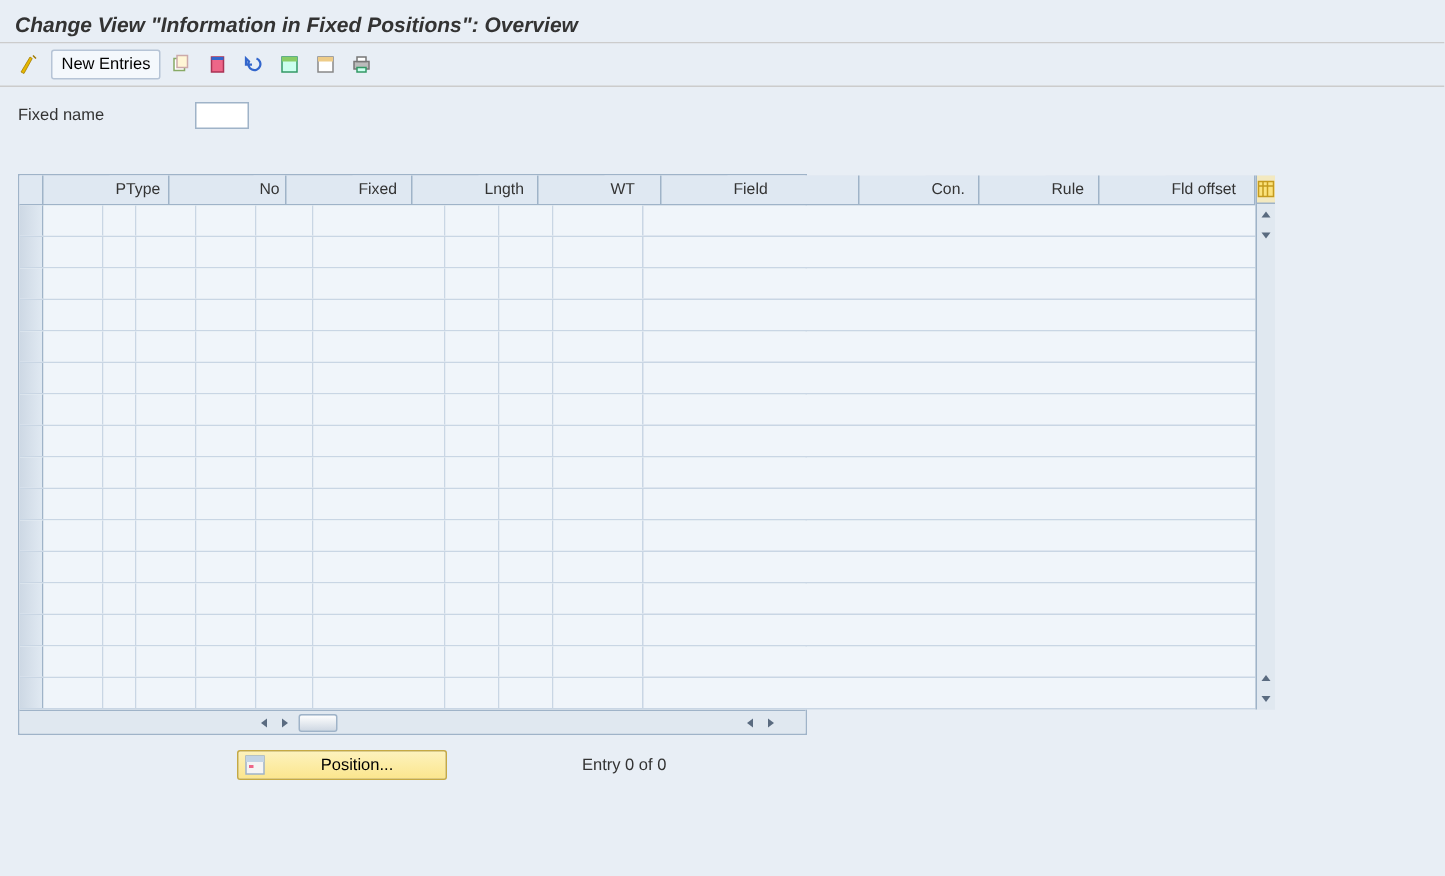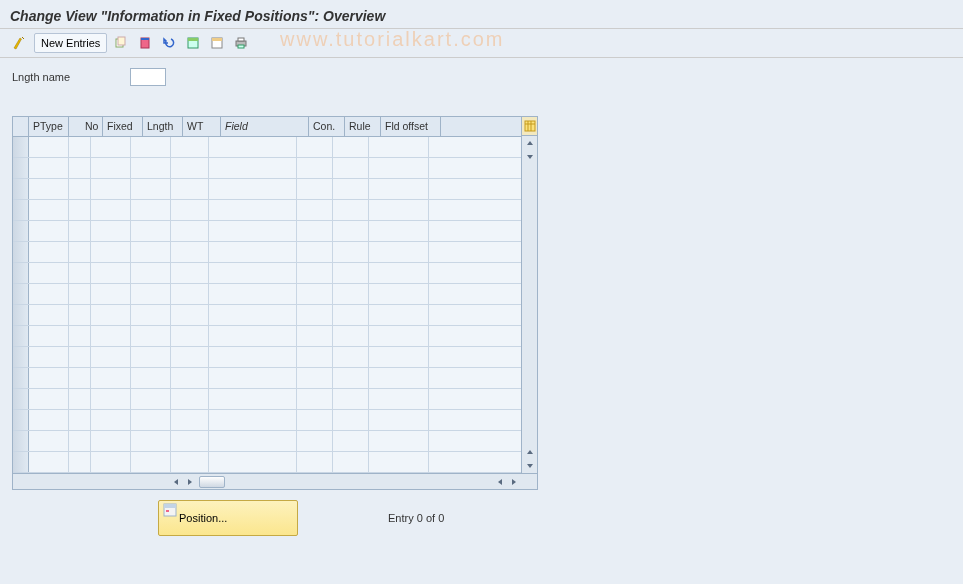--- a/index.html
+++ b/index.html
@@ -90,20 +90,21 @@
     .table-inner {
       display: flex;
     }
     .table-left {
       flex: 1;
     }
     .table-header-row {
       display: flex;
       background: #dfe8f2;
       border-bottom: 1px solid #9fb3c8;
+      gap: 44px;
     }
     .table-header-row .sel-col {
       width: 16px;
       border-right: 1px solid #9fb3c8;
       background: #dfe8f2;
       height: 19px;
     }
     .th {
       height: 19px;
       border-right: 1px solid #9fb3c8;
@@ -182,27 +183,28 @@
     .hscroll-row .arrows-right {
       display: flex; align-items: center; margin-right: 16px;
     }
     .footer {
       margin: 10px 0 0 12px;
       display: flex;
       align-items: center;
     }
     .position-btn {
       margin-left: 146px;
-      height: 36px;
+      height: 20px;
       width: 140px;
       background: linear-gradient(to bottom, #fdf2bd, #fbe68e);
       border: 1px solid #c5a944;
       border-radius: 2px;
       display: flex;
       align-items: center;
+      justify-content: center;
       gap: 6px;
       cursor: pointer;
       font-size: 11px;
       position: relative;
       padding-left: 20px;
     }
     .position-btn .pos-icon {
       position: absolute; left: 4px; top: 2px;
     }
     .entry-text {
@@ -268,39 +270,38 @@
   </button>
   <button class="tb-btn">
     <span>
       <svg width="14" height="14" viewBox="0 0 14 14">
           <rect x="2" y="5" width="10" height="5" fill="#bbb" stroke="#777"></rect>
           <rect x="4" y="2" width="6" height="3" fill="#fff" stroke="#777"></rect>
           <rect x="4" y="9" width="6" height="3" fill="#cfe" stroke="#396"></rect>
         </svg>
     </span>
   </button>
-  <span class="watermark">www.tutorialkart.com</span>
 </div>
 
 <div class="form-area">
-  <label>Lngth name</label>
+  <label>Fixed name</label>
   <div class="input-box"></div>
 </div>
 
 <div class="table-container">
   <div class="table-inner">
     <div class="table-left" id="table-left">
         <div class="table-header-row">
           <div class="sel-col"></div>
           <div class="th" style="width: 40px;">PType</div>
           <div class="th" style="width: 22px; margin-left: 12px;">No</div>
           <div class="th" style="width: 40px;">Fixed</div>
           <div class="th" style="width: 40px;">Lngth</div>
           <div class="th" style="width: 38px;">WT</div>
-          <div class="th" style="width: 88px; font-style: italic;">Field</div>
+          <div class="th" style="width: 88px;">Field</div>
           <div class="th" style="width: 36px;">Con.</div>
           <div class="th" style="width: 36px;">Rule</div>
           <div class="th" style="width: 60px;">Fld offset</div>
         </div>
         <div class="table-body-row">
           <div class="sel-col"></div>
           <div class="td" style="width: 40px;"></div>
           <div class="td" style="width: 22px;"></div>
           <div class="td" style="width: 40px;"></div>
           <div class="td" style="width: 40px;"></div>

